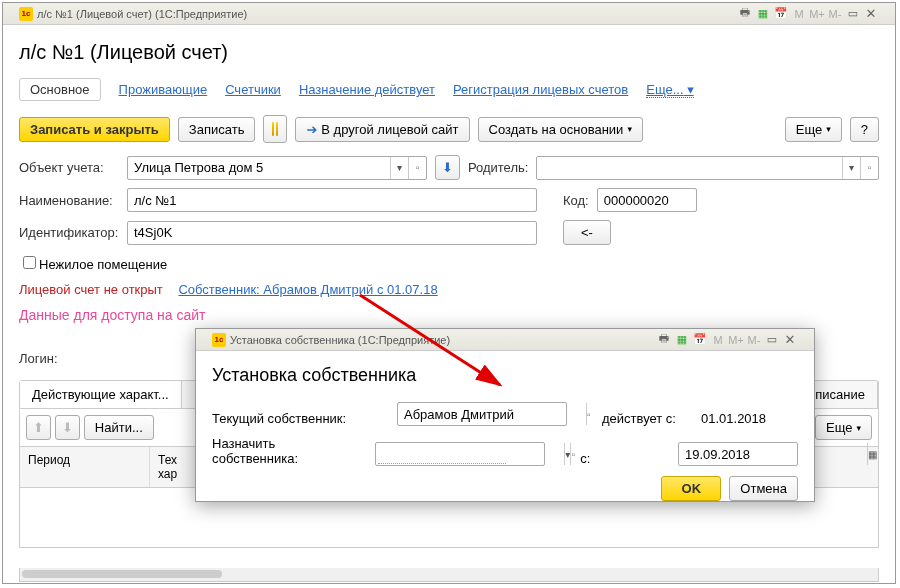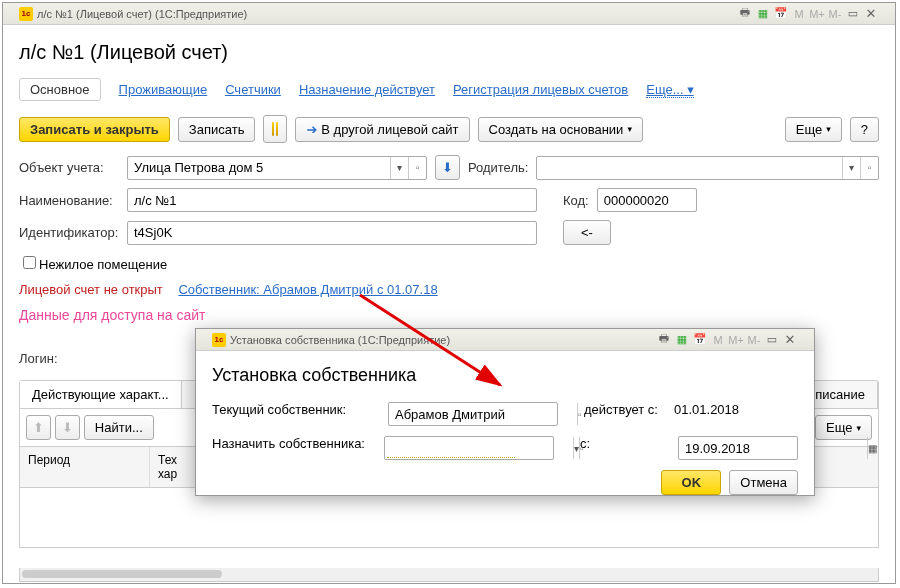--- a/index.html
+++ b/index.html
@@ -51,21 +51,21 @@
 .table-head > div { padding: 6px 8px; border-right: 1px solid #ddd; }
 .table-body { border: 1px solid #ccc; border-top: none; height: 60px; background: #fff; }
 
 .scrollbar-h { height: 14px; background: #f0f0f0; border: 1px solid #ccc; border-top: none; margin-top: 20px; position: relative; }
 .scrollbar-h .thumb { position: absolute; left: 2px; top: 2px; width: 200px; height: 8px; background: #ccc; border-radius: 4px; }
 
 
 .dialog { left: 195px; top: 328px; width: 620px; box-shadow: 0 4px 18px rgba(0,0,0,0.35); z-index: 10; }
 .dialog .content { padding: 10px 16px 0 16px; }
 .dialog-title { font-size: 18px; margin: 4px 0 16px 0; }
-.dialog-row { display: flex; align-items: flex-start; gap: 16px; font-size: 13px; margin-bottom: 10px; }
+.dialog-row { display: flex; align-items: flex-end; gap: 25px; font-size: 13px; margin-bottom: 10px; }
 .dialog-row .lbl { width: 160px; }
 .dialog-row .afterlbl { margin-left: 10px; }
 .highlight-input { border: 1px solid #aaa; background: #fff; position: relative; }
 .highlight-input::after { content: ''; position: absolute; left: 2px; right: 38px; bottom: 1px; border-bottom: 1px dotted #c9a600; }
 .dialog-actions { display: flex; justify-content: flex-end; gap: 8px; margin-top: 8px; }
 
 
 .arrow { position: absolute; z-index: 20; pointer-events: none; }
 
 .col-sep { width: 2px; height: 14px; background: linear-gradient(#ffd500,#cc9900); border-radius:1px; }

